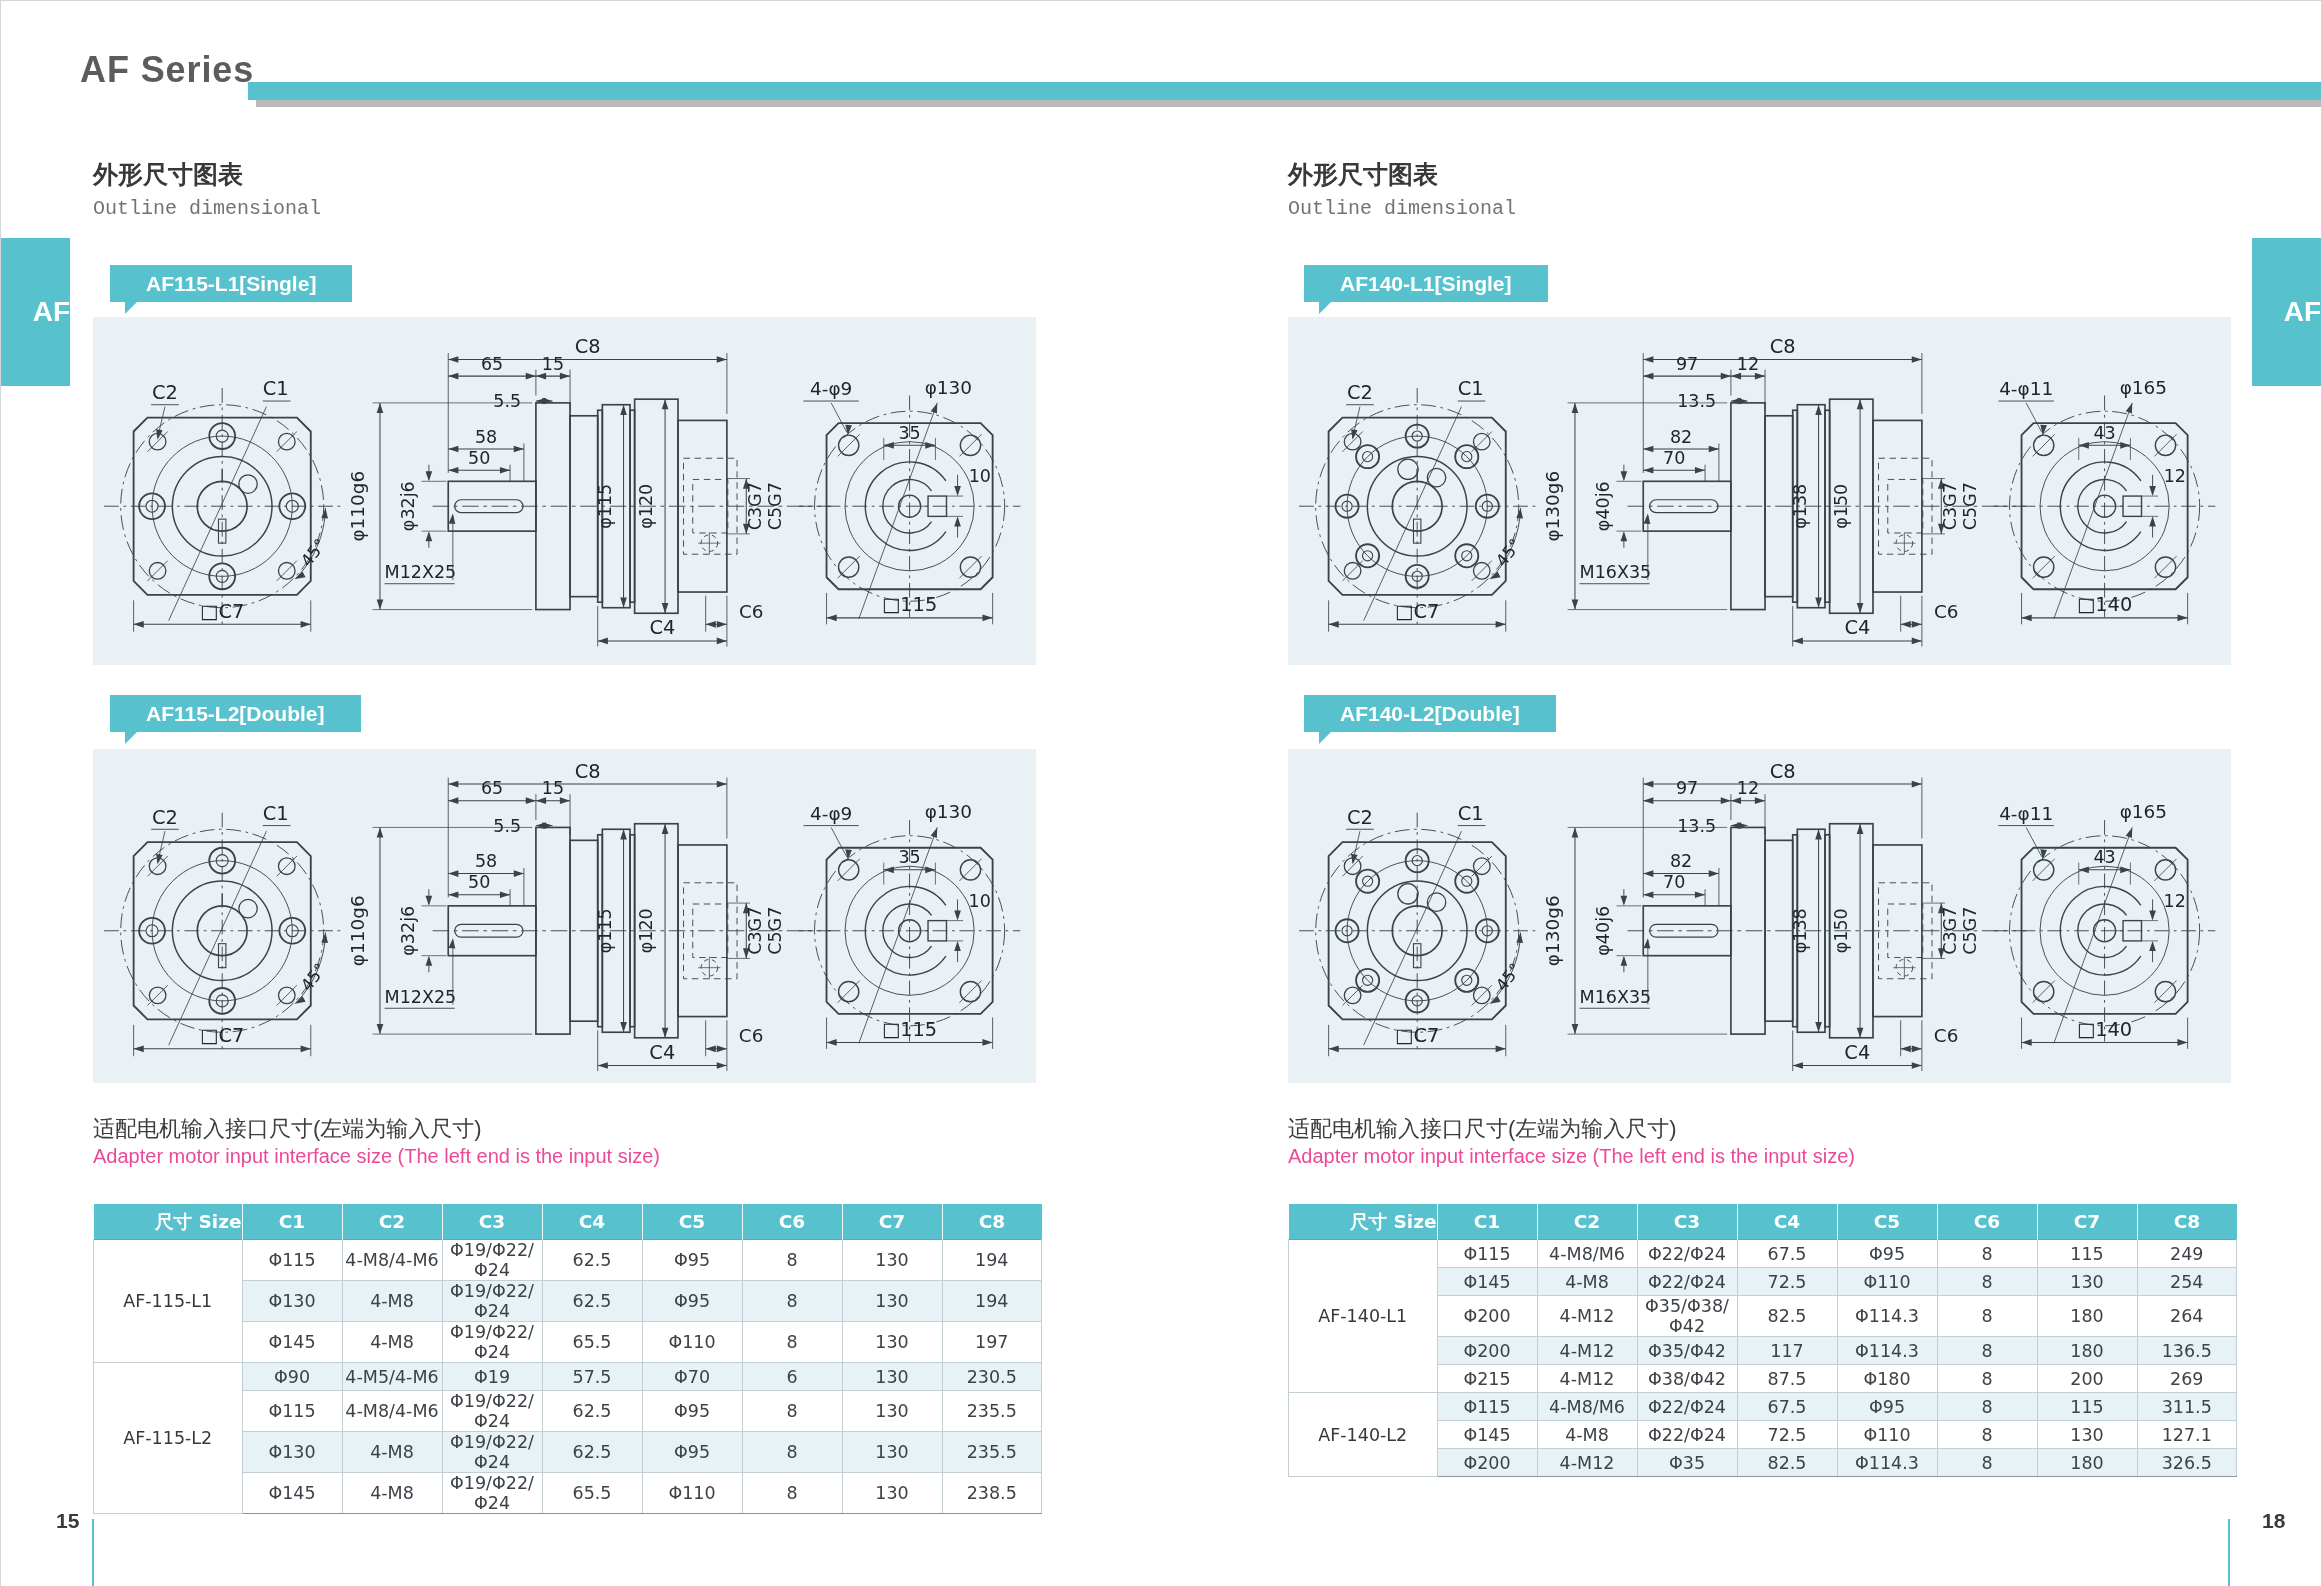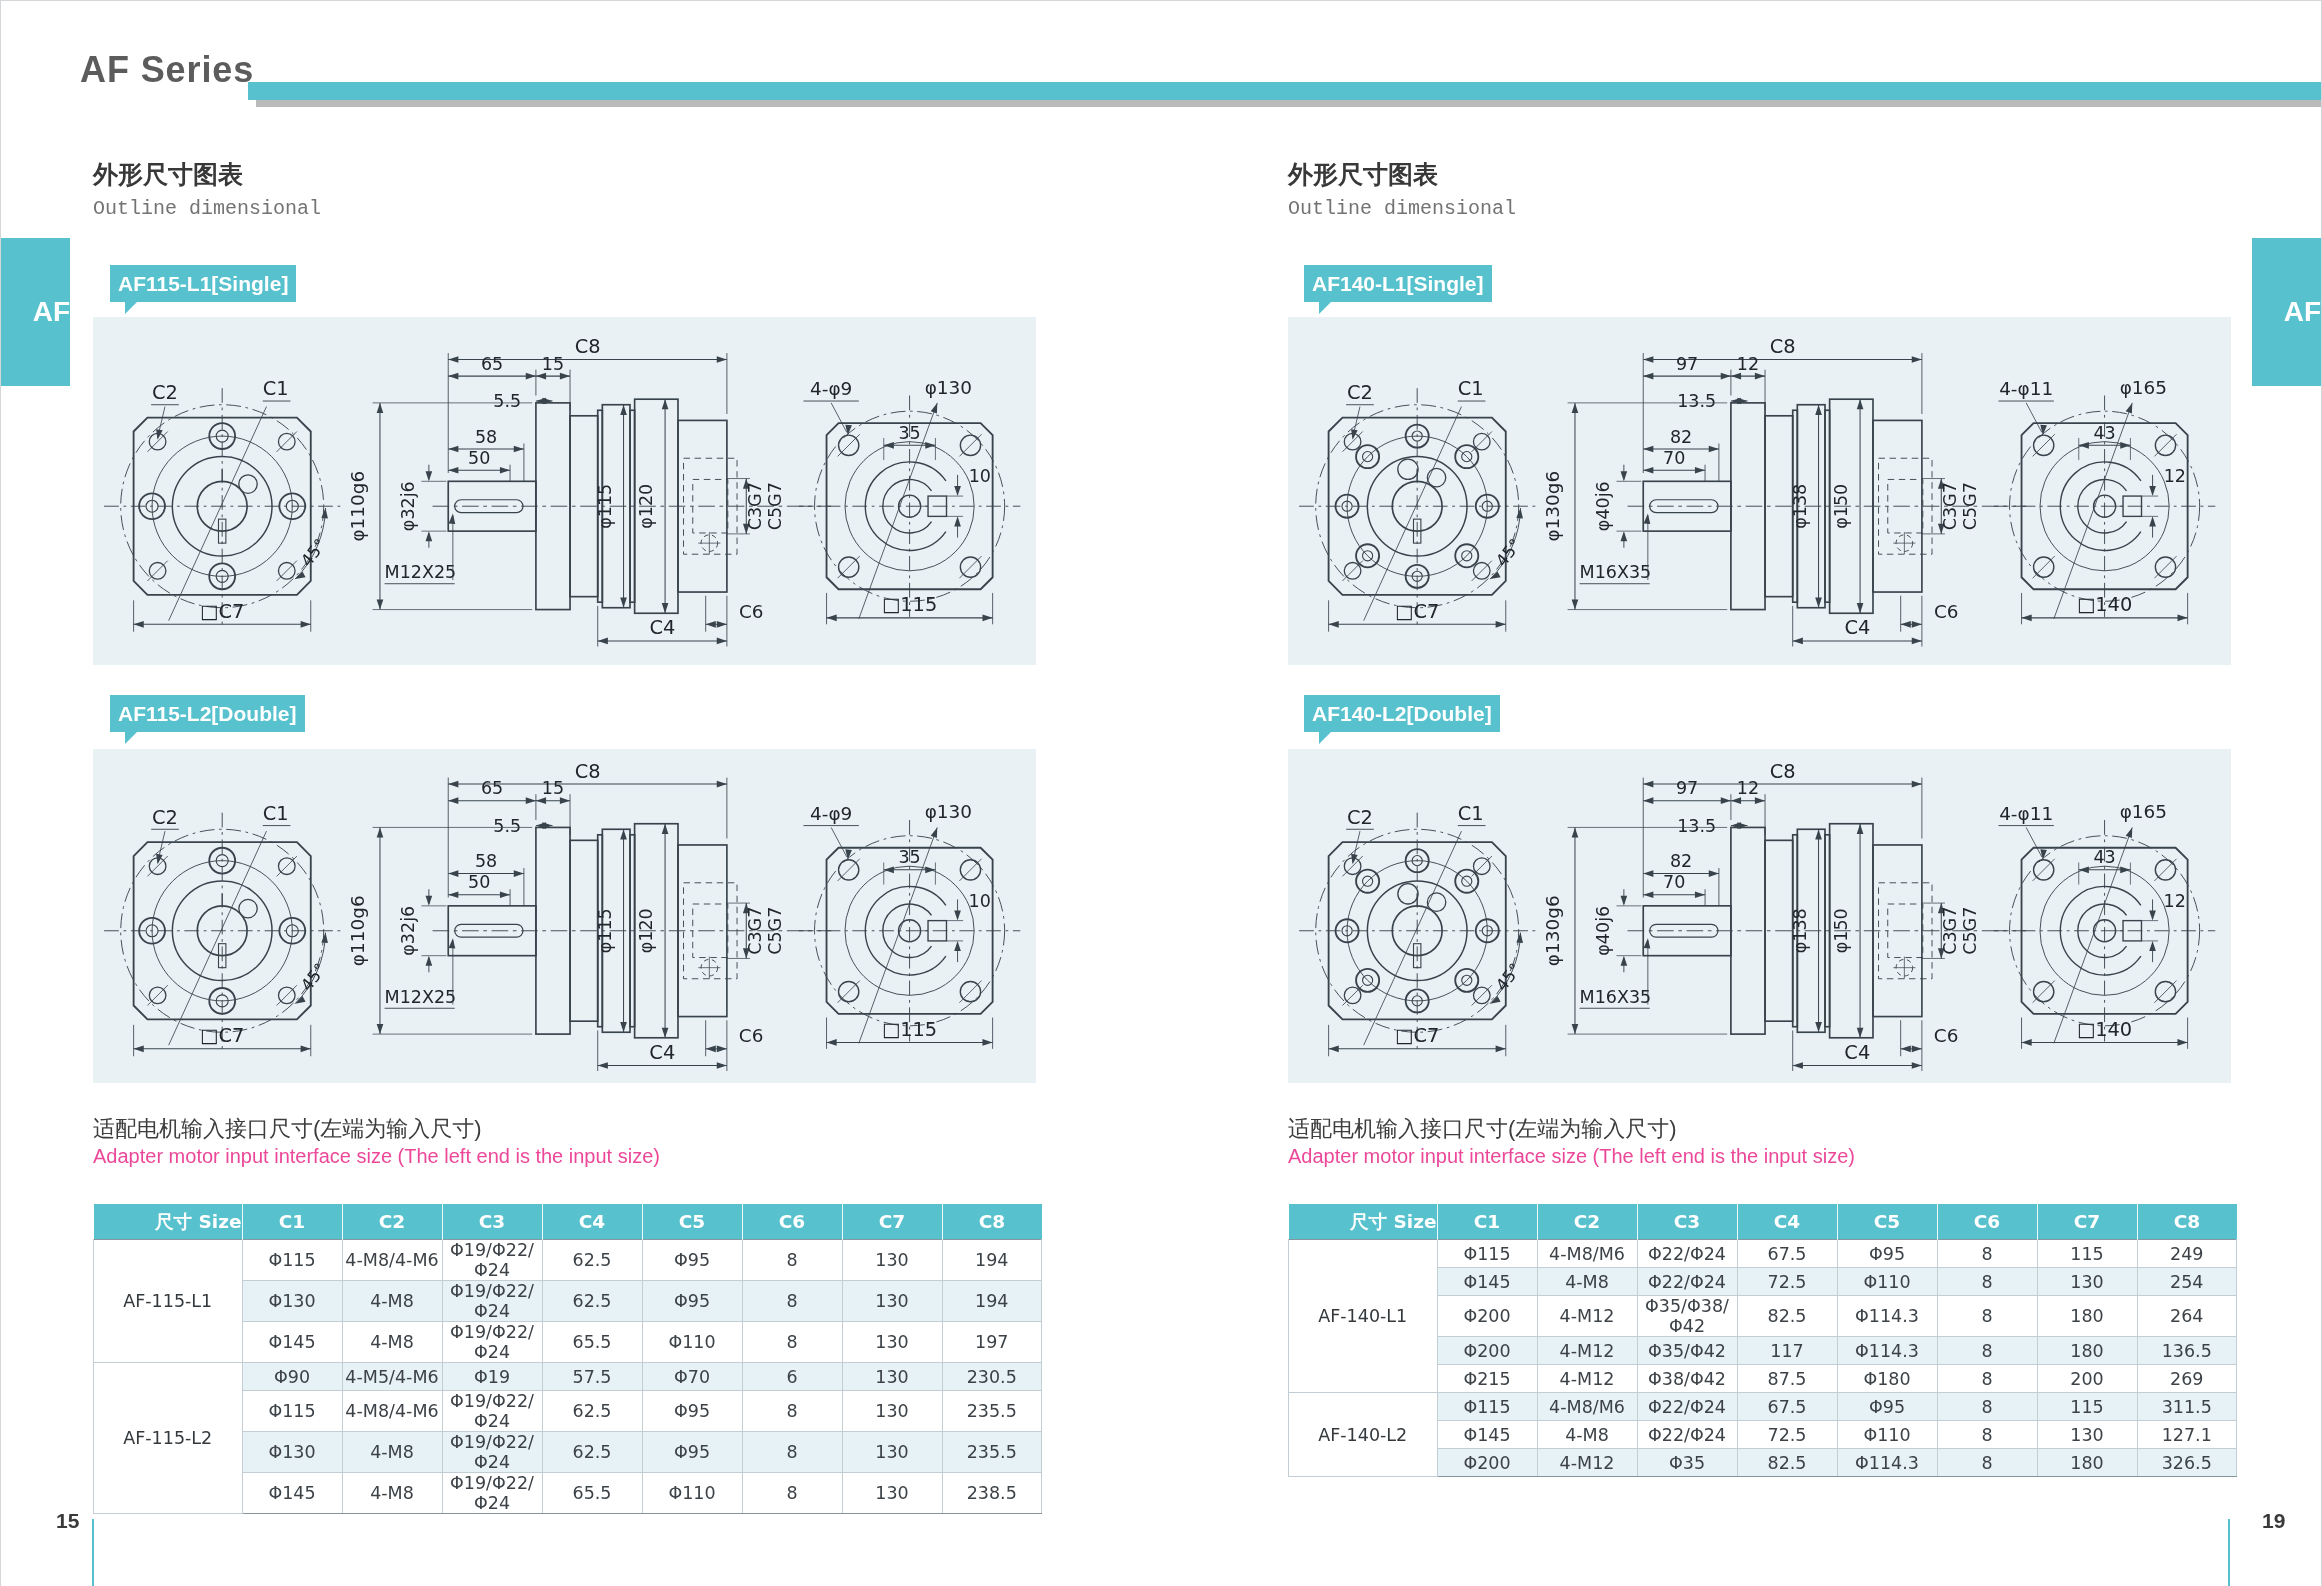--- a/index.html
+++ b/index.html
@@ -4,21 +4,21 @@
 <style>
   html,body{margin:0;padding:0;background:#fff;font-family:"Liberation Sans","DejaVu Sans",sans-serif;}
   #canvas{position:relative;width:2322px;height:1587px;background:#fff;border:0.9px solid #d3d7d9;box-sizing:border-box;overflow:hidden;}
   .title{position:absolute;left:79px;top:48px;font-size:36px;font-weight:700;color:#5c5c5c;letter-spacing:0.9px;white-space:nowrap;}
   .bar-teal{position:absolute;left:247px;top:81px;right:0;height:17.5px;background:#57c2cd;}
   .bar-gray{position:absolute;left:255px;top:99px;right:0;height:7.4px;background:#b9bab9;}
   .side-tab{position:absolute;top:237px;width:69px;height:148px;background:#57c2cd;color:#fff;font-size:28px;font-weight:700;display:flex;align-items:center;justify-content:flex-end;}
   .side-tab.left{left:0;} .side-tab.right{right:0;}
   .h-zh{position:absolute;top:157px;font-size:25px;font-weight:700;color:#383838;}
   .h-en{position:absolute;top:196px;font-size:20px;color:#737373;font-family:Liberation Mono, monospace;}
-  .badge{position:absolute;height:37px;line-height:37px;padding:0 8px;background:#57c2cd;color:#fff;font-size:21px;font-weight:700;white-space:nowrap;}
+  .badge{position:absolute;height:37px;line-height:37px;padding:0 36px;background:#57c2cd;color:#fff;font-size:21px;font-weight:700;white-space:nowrap;}
   .badge::after{content:"";position:absolute;left:14.8px;bottom:-12px;width:0;height:0;border:6.5px solid transparent;border-top-color:#57c2cd;border-left-color:#57c2cd;}
   .badge.b1{top:264px;} .badge.b2{top:694px;}
   .panel{position:absolute;width:943px;background:#e9f1f5;}
   .panel.p1{top:316px;height:348px;} .panel.p2{top:748px;height:334px;}
   .panel svg{display:block;width:100%;height:100%;}
   svg text{font-family:"DejaVu Sans",sans-serif;}
   .note-zh{position:absolute;top:1113px;font-size:22px;color:#3d3d3d;}
   .note-en{position:absolute;top:1144px;font-size:20px;color:#ec4899;}
   table.dim-table{position:absolute;top:1203px;border-collapse:collapse;table-layout:fixed;font-family:"DejaVu Sans","Liberation Sans",sans-serif;}
   .dim-table th{height:35px;background:#57c2cd;color:#fff;font-size:18.5px;font-weight:700;border-right:0.9px solid rgba(255,255,255,.9);padding:0;}
@@ -979,17 +979,17 @@
           <td>4-M12</td>
           <td>Φ35</td>
           <td>82.5</td>
           <td>Φ114.3</td>
           <td>8</td>
           <td>180</td>
           <td>326.5</td>
         </tr>
       </tbody>
     </table>
-  <div class="pn" style="left:2261px">19</div>
+  <div class="pn" style="left:2261px">18</div>
   <div class="pn-line" style="left:2227px"></div>
 
 </div>
 
 
 </body></html>

